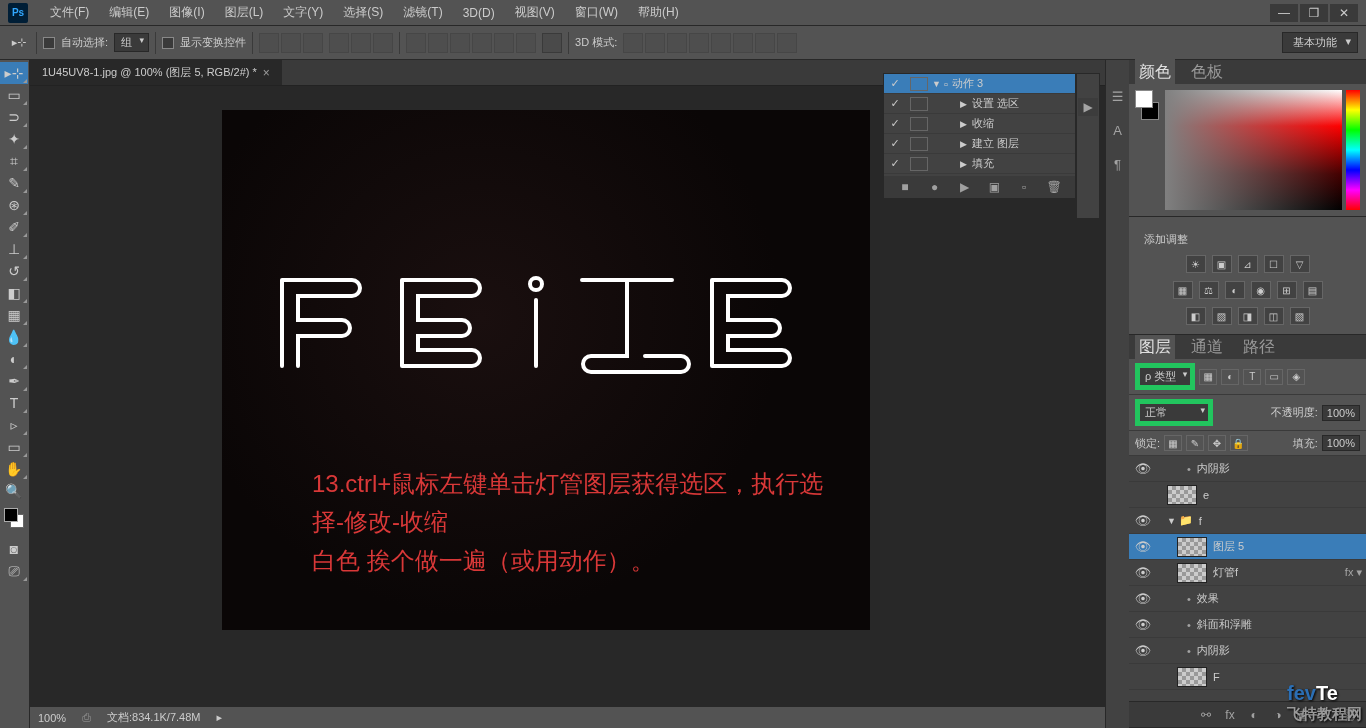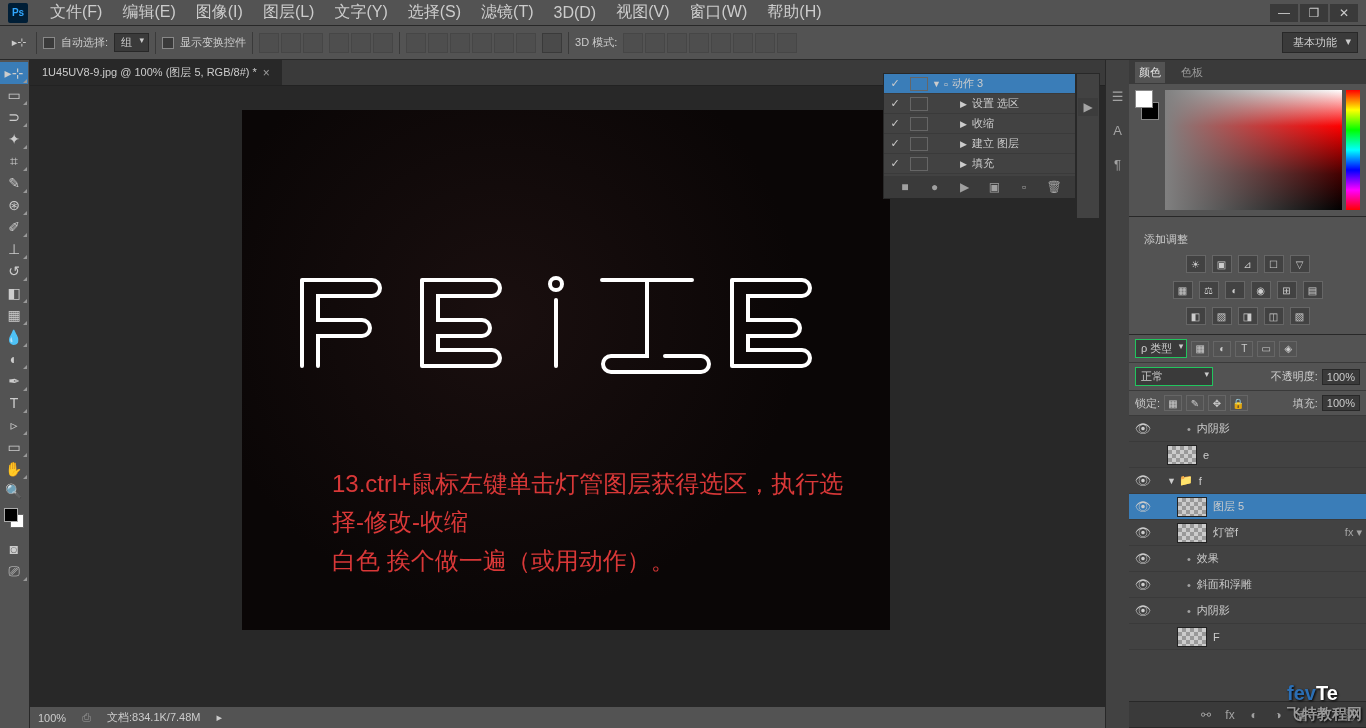--- a/index.html
+++ b/index.html
@@ -1,19 +1,19 @@
 <!DOCTYPE html>
 <html><head>
 <meta charset="utf-8">
 <style>
 *{margin:0;padding:0;box-sizing:border-box;font-family:"Microsoft YaHei",Tahoma,sans-serif;user-select:none}
 body{background:#535353;width:1366px;height:728px;overflow:hidden;color:#ccc;font-size:11px}
 .menubar{height:26px;background:#535353;display:flex;align-items:center;padding:0 8px;border-bottom:1px solid #282828}
 .ps-logo{width:20px;height:20px;background:#001e36;color:#31a8ff;font-weight:bold;font-size:10px;display:flex;align-items:center;justify-content:center;margin-right:12px;border-radius:2px}
-.menu-item{padding:0 10px;cursor:pointer;font-size:16px}
+.menu-item{padding:0 10px;cursor:pointer;font-size:12px}
 .win-controls{margin-left:auto;display:flex;gap:2px}
 .win-btn{width:28px;height:18px;background:#3a3a3a;display:flex;align-items:center;justify-content:center;cursor:pointer;font-size:12px}
 .optbar{height:34px;background:#535353;display:flex;align-items:center;padding:0 8px;border-bottom:1px solid #282828;gap:6px}
 .opt-icon{width:22px;height:22px;display:flex;align-items:center;justify-content:center}
 .opt-chk{width:12px;height:12px;border:1px solid #888;background:#3a3a3a}
 .opt-sel{background:#3a3a3a;border:1px solid #282828;padding:1px 16px 1px 6px;font-size:11px;position:relative}
 .opt-sel:after{content:"▾";position:absolute;right:4px;top:1px;font-size:9px}
 .opt-div{width:1px;height:22px;background:#3a3a3a}
 .opt-group{display:flex;gap:2px;opacity:.5}
 .opt-ico{width:20px;height:20px;background:#4a4a4a;border:1px solid #3a3a3a}
@@ -25,46 +25,46 @@
 .tool{width:28px;height:22px;display:flex;align-items:center;justify-content:center;cursor:pointer;position:relative;font-size:14px}
 .tool.active{background:#3a7db8}
 .tool .tri{position:absolute;right:1px;bottom:1px;width:0;height:0;border:2px solid transparent;border-right-color:#999;border-bottom-color:#999}
 .swatches{margin:6px 4px;position:relative;height:24px}
 .sw-fg{width:14px;height:14px;background:#000;border:1px solid #aaa;position:absolute;top:0;left:0;z-index:2}
 .sw-bg{width:14px;height:14px;background:#fff;border:1px solid #666;position:absolute;top:6px;left:6px}
 .canvas-area{flex:1;background:#282828;position:relative;overflow:hidden}
 .tabbar{height:26px;background:#3a3a3a;display:flex;border-bottom:1px solid #222}
 .doc-tab{padding:4px 12px;background:#282828;color:#ccc;font-size:11px;display:flex;align-items:center;gap:6px}
 .doc-tab .x{font-size:12px;opacity:.7}
-.canvas{position:absolute;top:50px;left:212px;width:648px;height:520px;background:#0a0a0a}
+.canvas{position:absolute;top:50px;left:192px;width:648px;height:520px;background:#0a0a0a}
 .canvas-img{width:100%;height:100%;background:radial-gradient(circle at 40% 40%,#1a0f0f 0%,#0a0606 60%);position:relative}
 .feite{position:absolute;top:170px;left:0;right:0;text-align:center;font-size:88px;color:#fff;font-family:monospace;letter-spacing:20px;font-weight:100}
 .red-text{position:absolute;top:355px;left:90px;right:40px;color:#d93838;font-size:24px;line-height:1.6;font-family:"KaiTi","STKaiti",serif}
 .statusbar{position:absolute;bottom:0;left:0;right:0;height:22px;background:#535353;border-top:1px solid #282828;display:flex;align-items:center;padding:0 8px;gap:16px;font-size:11px}
 .right-dock{width:24px;background:#424242;border-left:1px solid #282828;display:flex;flex-direction:column;align-items:center;padding-top:28px;gap:18px}
 .dock-ico{width:16px;height:16px;display:flex;align-items:center;justify-content:center;opacity:.7;font-size:13px}
 .panels{width:237px;background:#535353;display:flex;flex-direction:column}
 .panel{border-bottom:1px solid #282828}
 .panel-tabs{height:24px;background:#3a3a3a;display:flex;align-items:center;padding:0 6px;gap:12px}
-.ptab{font-size:11px;padding:3px 4px;cursor:pointer;color:#999}
+.ptab{font-size:16px;padding:3px 4px;cursor:pointer;color:#999}
 .ptab.active{color:#e0e0e0;background:#535353}
 .panel-body{padding:6px;background:#535353}
 .color-picker{display:flex;gap:4px;height:120px}
 .color-sw{width:26px}
 .cp-fg{width:18px;height:18px;background:#fff;border:1px solid #888;margin-bottom:-6px;position:relative;z-index:1}
 .cp-bg{width:18px;height:18px;background:#000;border:1px solid #888;margin-left:6px}
 .color-grad{flex:1;background:linear-gradient(to bottom,#fff,#f00 30%,#400 70%,#000);position:relative}
 .color-grad:before{content:"";position:absolute;inset:0;background:linear-gradient(to right,rgba(128,128,128,1),transparent)}
 .hue-strip{width:14px;background:linear-gradient(#f00,#ff0,#0f0,#0ff,#00f,#f0f,#f00)}
 .adj-body{padding:15px;height:117px}
 .adj-row{display:flex;gap:6px;margin:8px 0;justify-content:center}
 .adj-ico{width:20px;height:18px;border:1px solid #666;background:#424242;display:flex;align-items:center;justify-content:center;font-size:10px}
 .layers-panel{flex:1;display:flex;flex-direction:column;overflow:hidden}
 .layer-ctrl{padding:4px 6px;border-bottom:1px solid #3a3a3a;display:flex;align-items:center;gap:4px;font-size:11px}
-.lc-sel{background:#3a3a3a;border:1px solid #22c55e;padding:1px 14px 1px 5px;position:relative;flex:0 0 auto}
+.lc-sel{background:#3a3a3a;border:5px solid #22c55e;padding:1px 14px 1px 5px;position:relative;flex:0 0 auto}
 .lc-sel:after{content:"▾";position:absolute;right:3px;font-size:9px}
 .lc-ico{width:18px;height:16px;border:1px solid #666;display:flex;align-items:center;justify-content:center;font-size:10px}
 .lc-spacer{flex:1}
 .lc-val{background:#3a3a3a;border:1px solid #282828;padding:1px 4px;min-width:36px;text-align:right}
 .layer-list{flex:1;overflow-y:auto;background:#424242}
 .layer{display:flex;align-items:center;height:26px;border-bottom:1px solid #3a3a3a;padding-right:4px}
 .layer.sel{background:#3a7db8}
 .layer .vis{width:28px;text-align:center;font-size:13px}
 .layer .ind{width:10px}
 .layer .ind2{width:20px}
@@ -182,21 +182,21 @@
       <div class="sw-fg"></div>
       <div class="sw-bg"></div>
     </div>
     <div class="tool">◙</div>
     <div class="tool">⎚<span class="tri"></span></div>
   </div>
 
   <div class="canvas-area">
     <div class="tabbar">
       <div class="doc-tab">
-        <span>1U45UV8-9.jpg @ 100% (图层 5, RGB/8#) *</span>
+        <span>1U45UV8-1.jpg @ 100% (图层 5, RGB/2#) *</span>
         <span class="x">×</span>
       </div>
     </div>
     <div class="canvas">
       <div class="canvas-img">
         <svg class="feite" style="position:absolute;top:160px;left:50px;width:548px;height:110px" viewBox="0 0 548 110">
           <g fill="none" stroke="#fff" stroke-width="4" stroke-linecap="round">
             <path d="M10 10 h70 a8 8 0 0 1 0 16 h-54 v24 h44 a8 8 0 0 1 0 16 h-44 v30 M10 10 v86"></path>
             <path d="M130 10 h70 a8 8 0 0 1 0 16 h-54 v24 h44 a8 8 0 0 1 0 16 h-44 v14 h54 a8 8 0 0 1 0 16 h-70 M130 10 v86"></path>
             <circle cx="264" cy="14" r="6"></circle>
@@ -265,20 +265,25 @@
           <div class="adj-ico">◧</div>
           <div class="adj-ico">▨</div>
           <div class="adj-ico">◨</div>
           <div class="adj-ico">◫</div>
           <div class="adj-ico">▧</div>
         </div>
       </div>
     </div>
 
     <div class="panel layers-panel">
+      <div class="panel-tabs">
+        <span class="ptab active">图层</span>
+        <span class="ptab">通道</span>
+        <span class="ptab">路径</span>
+      </div>
       <div class="layer-ctrl">
         <div class="lc-sel">ρ 类型</div>
         <div class="lc-ico">▦</div>
         <div class="lc-ico">◐</div>
         <div class="lc-ico">T</div>
         <div class="lc-ico">▭</div>
         <div class="lc-ico">◈</div>
       </div>
       <div class="layer-ctrl">
         <div class="lc-sel" style="min-width:78px">正常</div>

